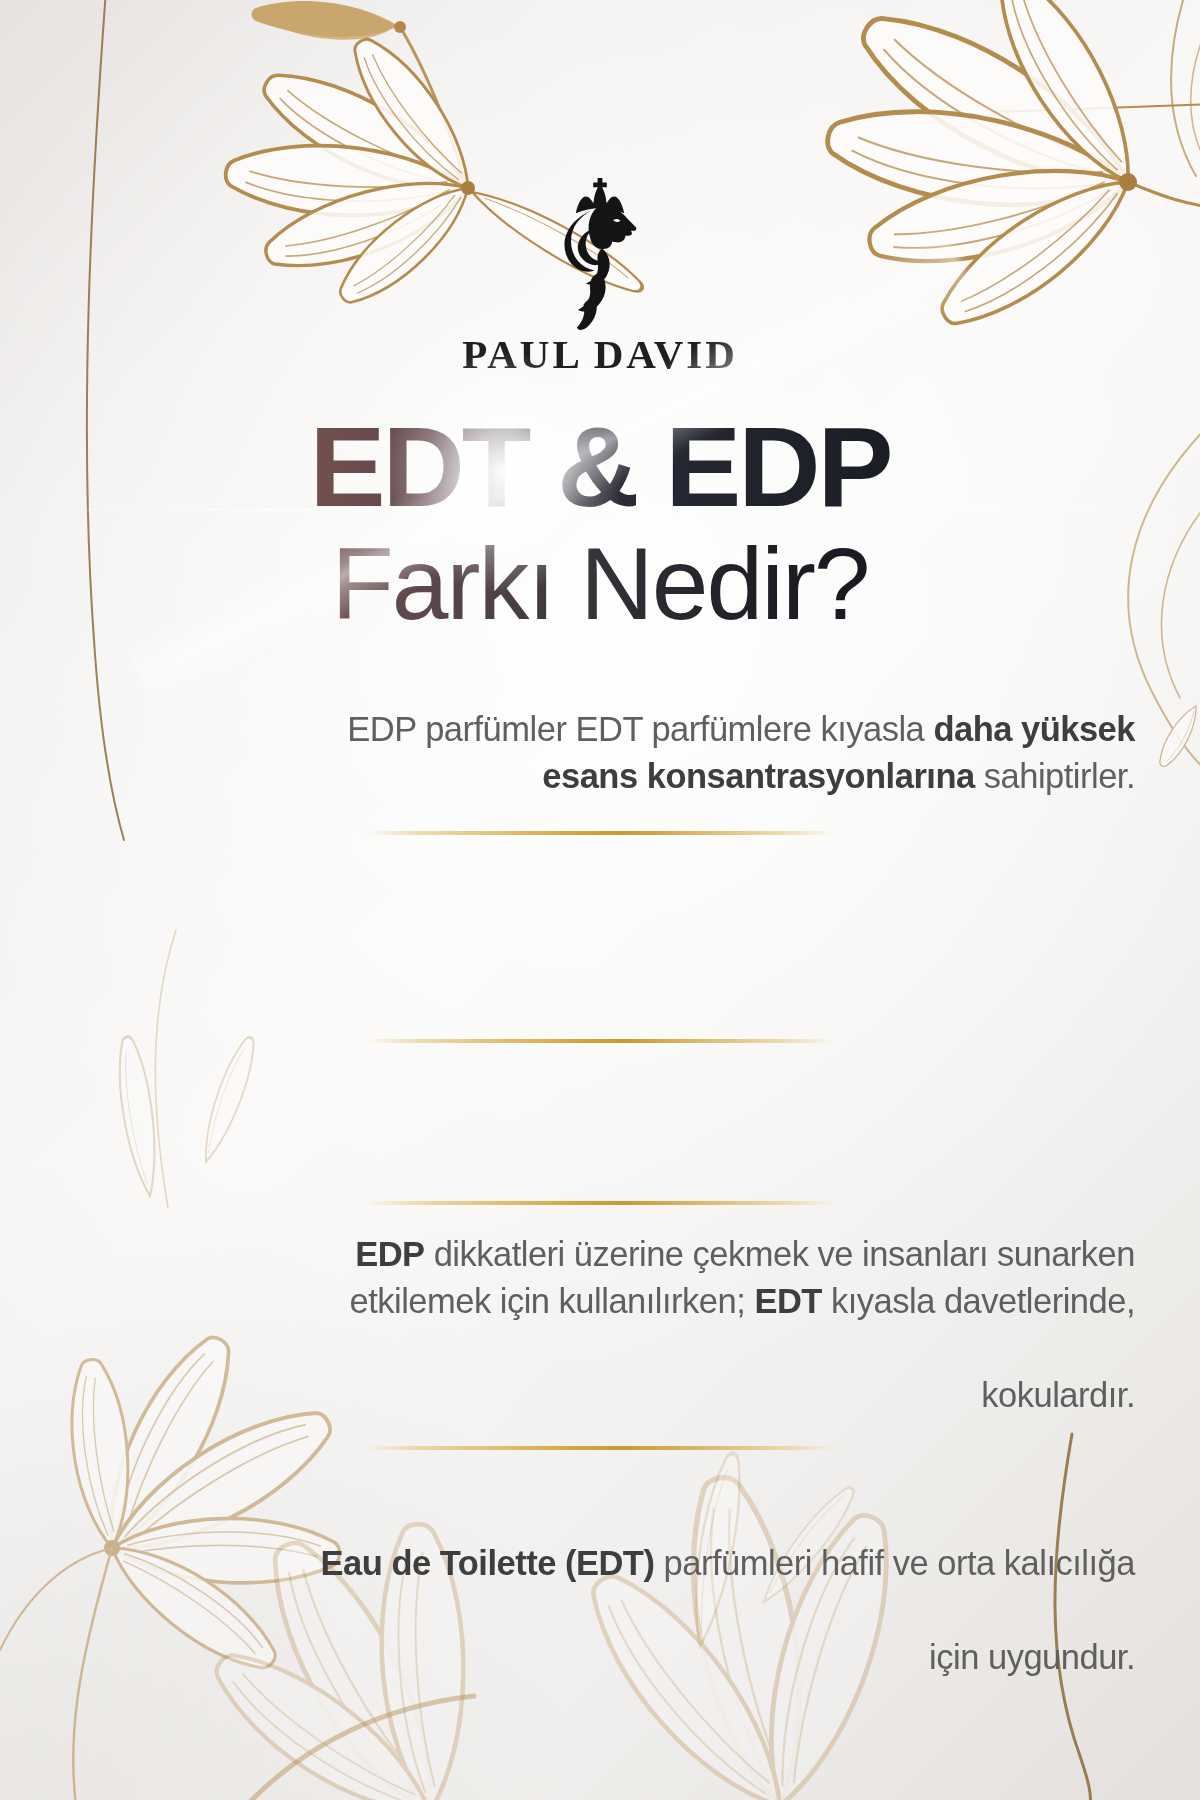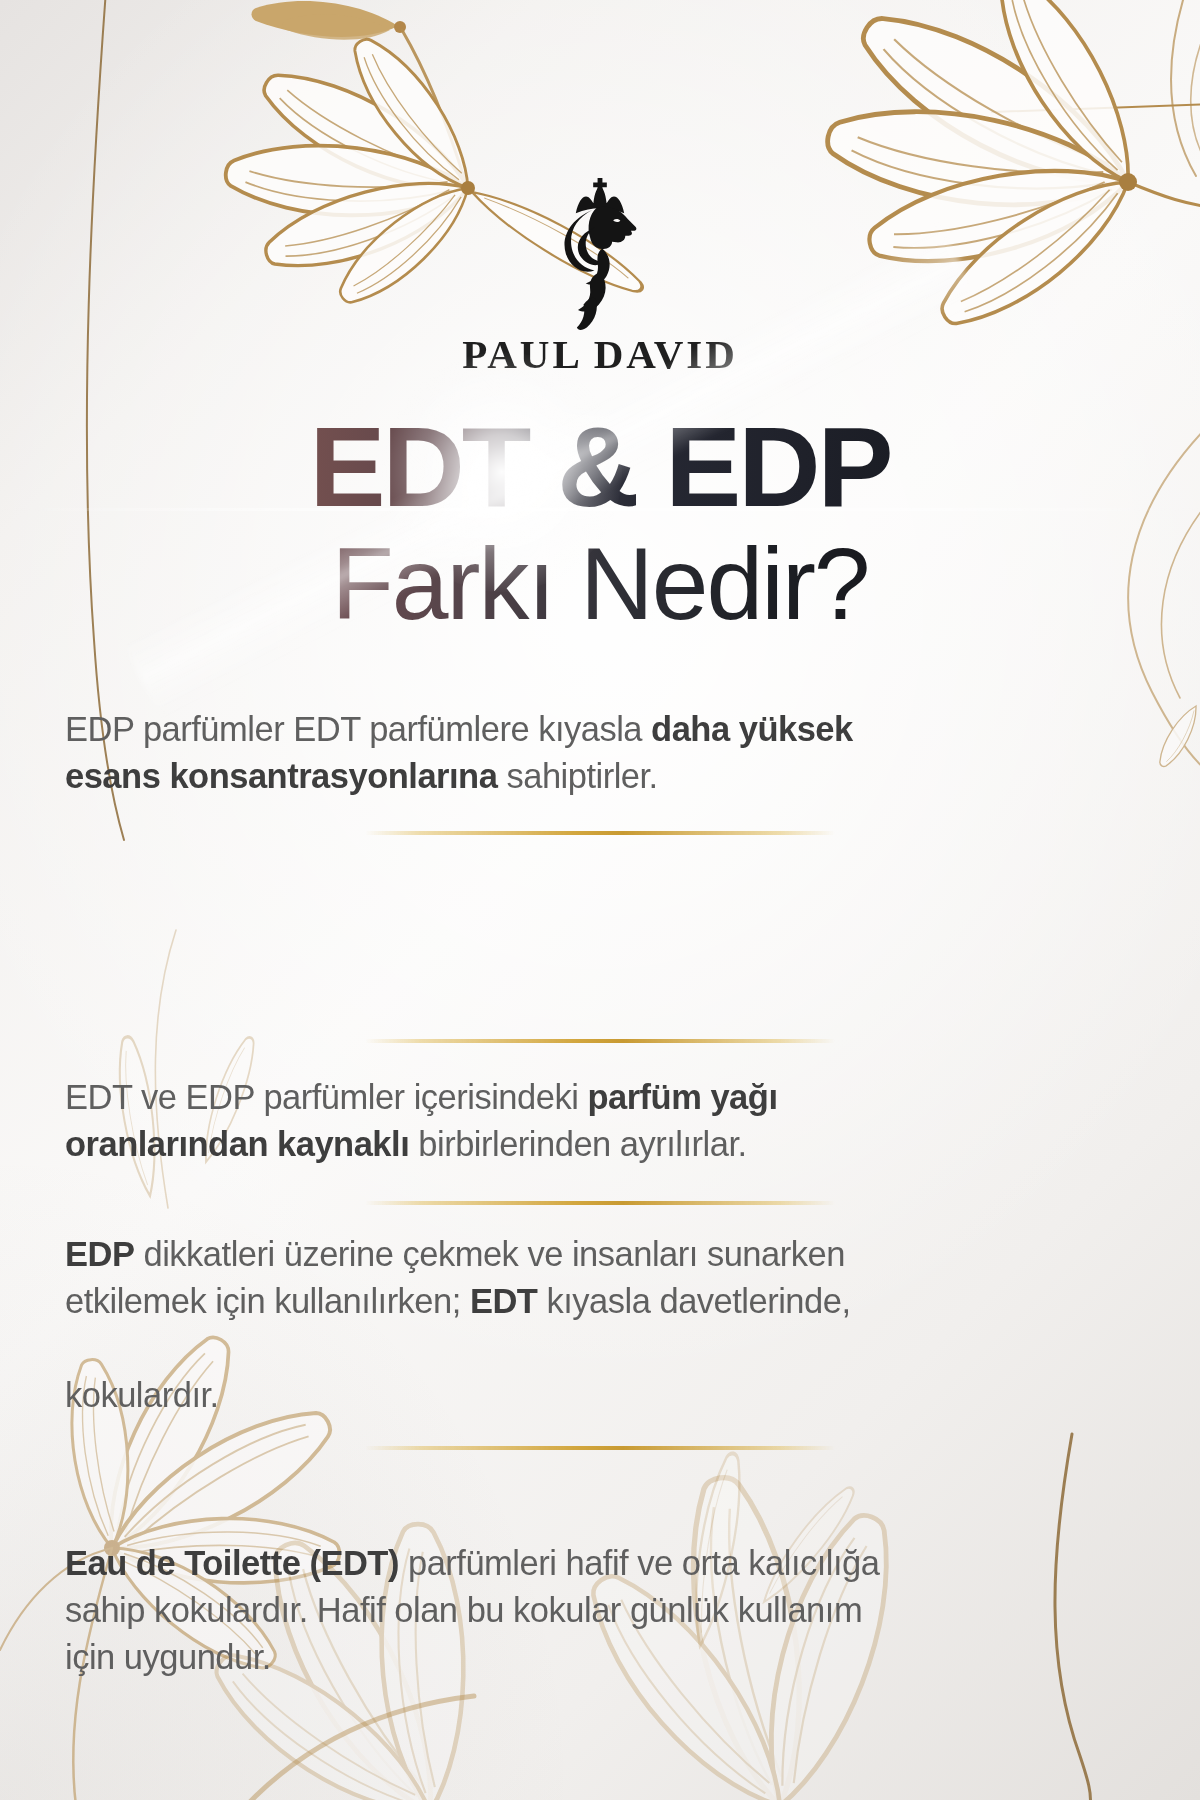--- a/index.html
+++ b/index.html
@@ -31,21 +31,21 @@
     font-weight:700;font-size:114px;letter-spacing:-3px;
     background-image:linear-gradient(92deg,#74504f 0%,#5e454a 22%,#3a3a44 42%,#262833 58%,#1b1d25 100%);
   }
   .t2{top:533px;}
   .t2 span{
     font-weight:400;font-size:102px;letter-spacing:-2px;
     background-image:linear-gradient(92deg,#6d4c50 0%,#54444a 25%,#303138 52%,#1d1f24 80%,#191a1f 100%);
   }
   .para{
     position:absolute;left:50%;transform:translateX(-50%);width:1070px;margin:0;
-    text-align:left;font-size:34.5px;line-height:47px;letter-spacing:-.5px;color:#5f5f5f;
+    text-align:right;font-size:34.5px;line-height:47px;letter-spacing:-.5px;color:#5f5f5f;
   }
   .para .b{font-weight:700;color:#3e3e3e;}
   .gold-divider{
     position:absolute;left:50%;transform:translateX(-50%);width:470px;height:3.5px;border-radius:2px;
     background:linear-gradient(90deg,rgba(214,173,66,0) 0%,rgba(224,188,90,.5) 12%,#d2a63e 45%,#c89a32 55%,rgba(224,188,90,.5) 88%,rgba(214,173,66,0) 100%);
   }
   .light{position:absolute;z-index:3;pointer-events:none;}
   .ray{
     left:90px;top:360px;width:920px;height:220px;transform:rotate(-27deg);
     background:linear-gradient(to bottom,rgba(255,255,255,0) 30%,rgba(255,255,255,.5) 47%,rgba(255,255,255,.75) 50%,rgba(255,255,255,.5) 53%,rgba(255,255,255,0) 70%);
@@ -174,39 +174,35 @@
     <p class="para" style="top:706px">
       <span>EDP parfümler EDT parfümlere kıyasla </span><span class="b">daha yüksek</span><br>
       <span class="b">esans konsantrasyonlarına</span><span> sahiptirler.</span>
     </p>
 
     <div class="gold-divider" style="top:831px"></div>
 
 
     <div class="gold-divider" style="top:1039px"></div>
 
-    <p class="para" style="top:1074px">
-      <span>EDT ve EDP parfümler içerisindeki </span><span class="b">parfüm yağı</span><br>
-      <span class="b">oranlarından kaynaklı</span><span> birbirlerinden ayrılırlar.</span>
-    </p>
 
     <div class="gold-divider" style="top:1201px"></div>
 
     <p class="para" style="top:1231px">
       <span class="b">EDP</span><span> dikkatleri üzerine çekmek ve insanları sunarken</span><br>
       <span>etkilemek için kullanılırken; </span><span class="b">EDT</span><span> kıyasla davetlerinde,</span><br>
       <br>
       <span>kokulardır.</span>
     </p>
 
     <div class="gold-divider" style="top:1446px"></div>
 
     <p class="para" style="top:1540px">
       <span class="b">Eau de Toilette (EDT)</span><span> parfümleri hafif ve orta kalıcılığa</span><br>
-      <span>sahip kokulardır. Hafif olan bu kokular günlük kullanım</span><br>
+      <br>
       <span>için uygundur.</span>
     </p>
   </div>
 
   <div class="light ray"></div>
   <div class="light flare"></div>
   <div class="light hline"></div>
 </div>
 
 </body></html>

